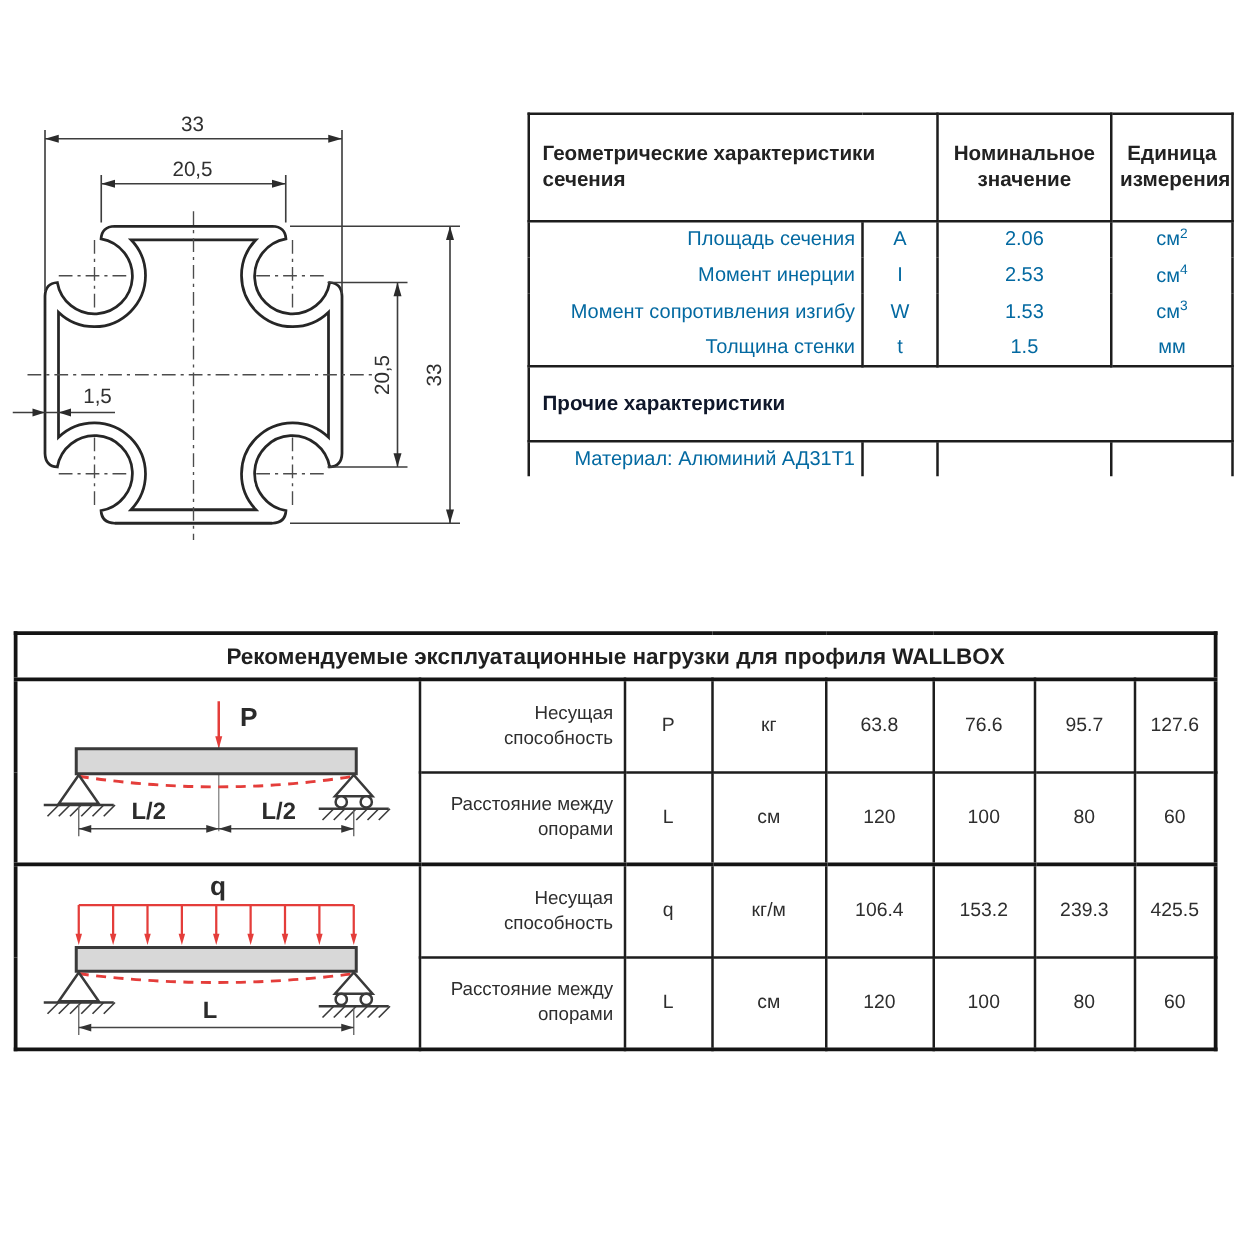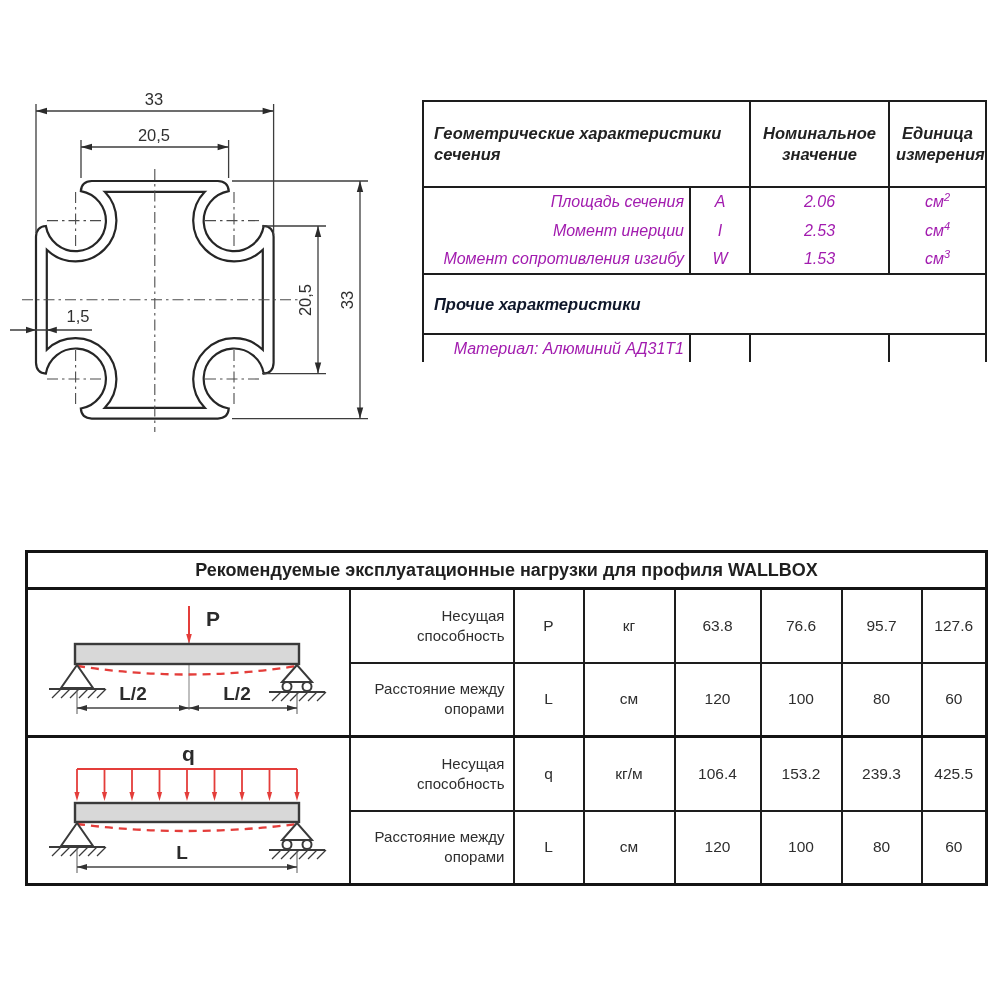--- a/index.html
+++ b/index.html
@@ -5,35 +5,35 @@
   html,body{margin:0;padding:0;}
   body{
     width:1000px;height:1000px;position:relative;background:#ffffff;
     font-family:"Liberation Sans",sans-serif;color:#2e2e2e;
   }
   .abs{position:absolute;}
   table{border-collapse:collapse;table-layout:fixed;}
   td{overflow:hidden;}
 
   
-  .geo{left:422px;top:100px;width:563px;font-style:italic;}
-  .geo td{font-size:16px;color:#a21caf;padding:0 6px;line-height:1.25;}
+  .geo{left:422px;top:90px;width:563px;}
+  .geo td{font-size:16px;color:#0369a1;padding:0 6px;line-height:1.25;}
   .geo .head td{border:2px solid #1d1d1d;font-weight:bold;font-size:16.5px;color:#222;text-align:center;}
   .geo .head .hl{text-align:left;padding-left:10px;}
   .geo .tc{text-align:center;}
   .geo .lab{text-align:right;padding-right:5px;white-space:nowrap;}
   .bl{border-left:2px solid #1d1d1d;}
   .br{border-right:2px solid #1d1d1d;}
   .bt{border-top:2px solid #1d1d1d;}
   .bb{border-bottom:2px solid #1d1d1d;}
   .geo .band{font-weight:bold;font-size:16.5px;color:#0f172a;text-align:left;padding-left:10px;}
   .geo sup{font-size:11px;}
 
   
-  .loads{left:25px;top:505px;width:960px;border:3px solid #141414;margin-top:45px;}
+  .loads{left:11px;top:505px;width:960px;border:3px solid #141414;}
   .loads td{border:2px solid #1d1d1d;font-size:15.5px;text-align:center;color:#2e2e2e;}
   .loads .ttl{font-weight:bold;font-size:18px;color:#1f1f1f;border-bottom:3px solid #141414;}
   .loads .name{font-size:15px;line-height:1.35;padding:0 8px;text-align:right;}
   .loads tr.gsep td{border-top:3px solid #141414;}
   .loads .diag{padding:0;background:#fff;}
   .loads svg{display:block;margin:0 auto;}
 
   svg text{font-family:"Liberation Sans",sans-serif;}
   .dimtxt{fill:#303030;font-size:16.5px;font-weight:500;}
   .bigtxt{fill:#2b2b2b;font-size:21px;font-weight:600;}
@@ -120,20 +120,26 @@
     <td class="lab bl br">Момент инерции</td>
     <td class="tc br">I</td>
     <td class="tc br">2.53</td>
     <td class="tc br"><span>см</span><sup>4</sup></td>
   </tr>
   <tr style="height:29px">
     <td class="lab bl br">Момент сопротивления изгибу</td>
     <td class="tc br">W</td>
     <td class="tc br">1.53</td>
     <td class="tc br"><span>см</span><sup>3</sup></td>
+  </tr>
+  <tr style="height:29px">
+    <td class="lab bl br bb">Толщина стенки</td>
+    <td class="tc br bb">t</td>
+    <td class="tc br bb">1.5</td>
+    <td class="tc br bb"><span>мм</span><sup></sup></td>
   </tr>
   <tr style="height:60px">
     <td colspan="4" class="band bl br bt bb">Прочие характеристики</td>
   </tr>
   <tr style="height:28px">
     <td class="lab bl br">Материал: Алюминий АД31Т1</td>
     <td class="tc br"></td>
     <td class="tc br"></td>
     <td class="tc br"></td>
   </tr>

